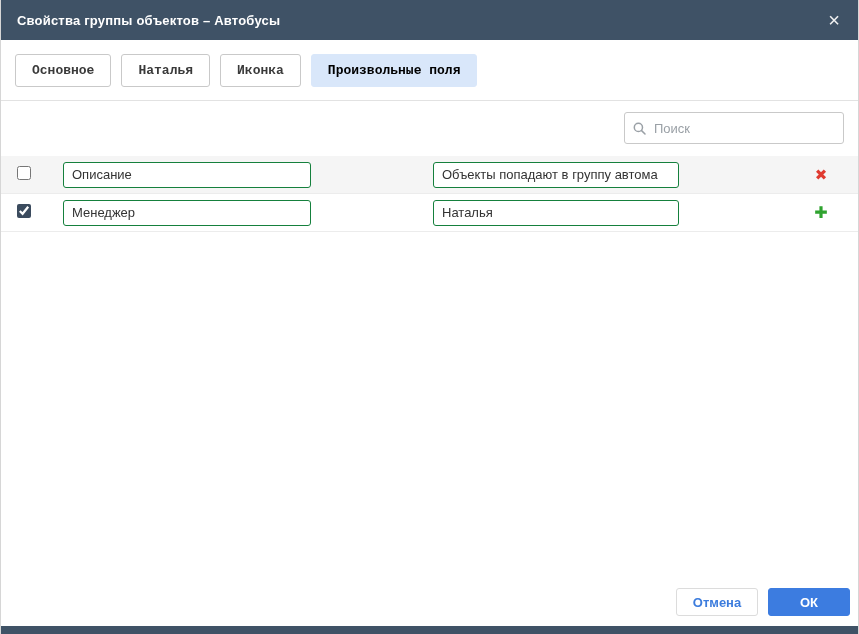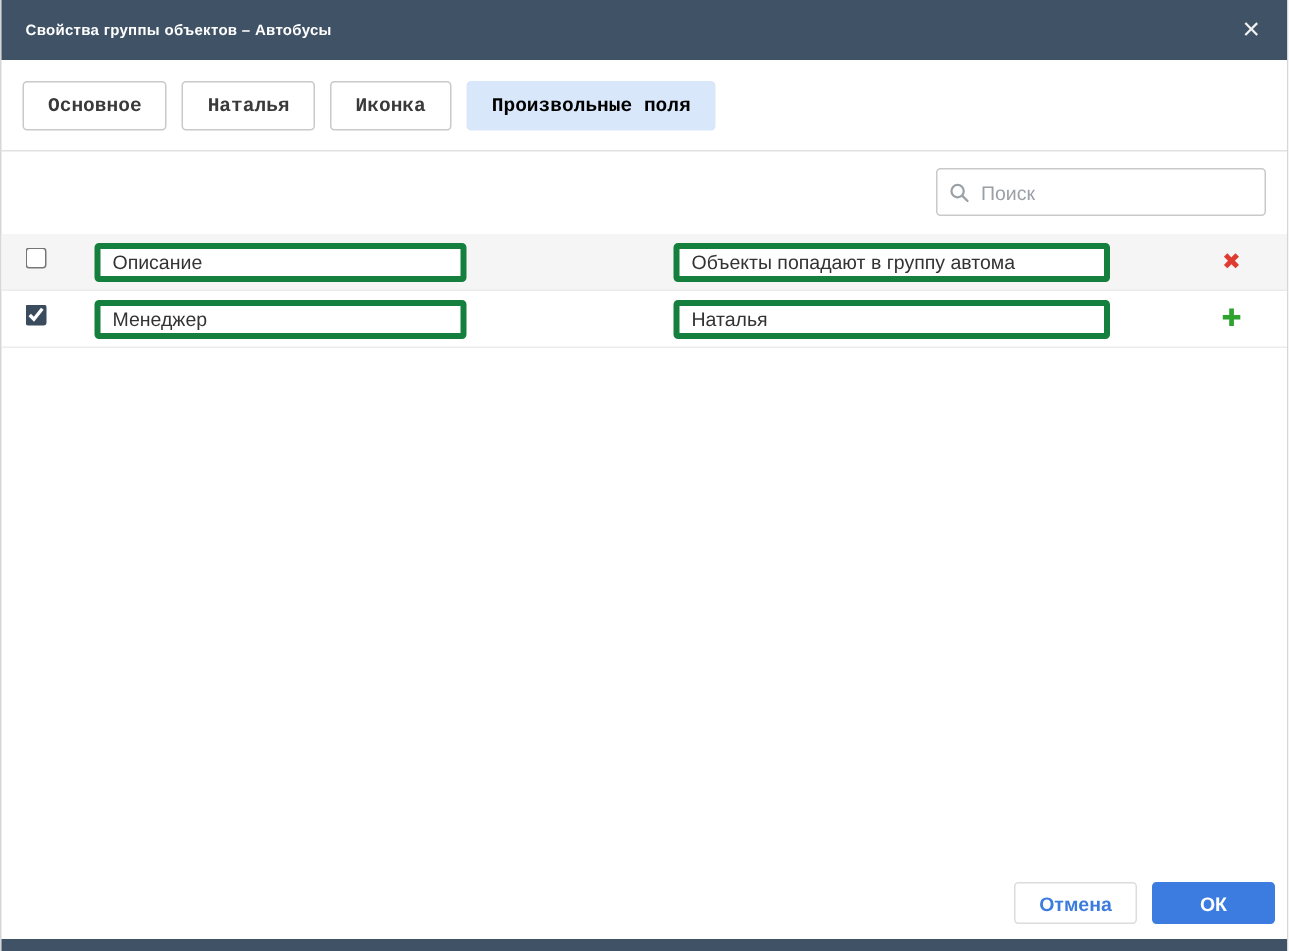--- a/index.html
+++ b/index.html
@@ -18,21 +18,21 @@
     border-right: 1px solid #d6d6d6;
   }
   
   .dialog-header {
     height: 40px; flex: 0 0 40px;
     background: #3f5266;
     color: #ffffff;
     display: flex; align-items: center; justify-content: space-between;
     padding: 0 16px;
   }
-  .dialog-title { font-size: 10px; font-weight: 600; letter-spacing: .2px; }
+  .dialog-title { font-size: 13px; font-weight: 600; letter-spacing: .2px; }
   .close-icon {
     font-size: 20px; line-height: 1; cursor: pointer;
     color: #f2f2f2; padding: 2px 2px;
   }
   
   .tab-bar {
     display: flex; gap: 10px;
     padding: 14px 14px 13px 14px;
     border-bottom: 1px solid #e2e2e2;
   }
@@ -85,27 +85,27 @@
   }
   .trow.shaded { background: #f5f5f5; }
   input[type="checkbox"] {
     width: 14px; height: 14px;
     accent-color: #3b4b5e;
     margin: 0;
     cursor: pointer;
   }
   .txt {
     height: 26px;
-    border: 4px solid #15803d; border-radius: 3px;
+    border: 1px solid #15803d; border-radius: 3px;
     padding: 0 8px;
     font-family: inherit; font-size: 13px; color: #333;
     background: #ffffff; outline: none;
   }
   .name-input { width: 248px; }
-  .value-input { width: 291px; margin-left: 16px; }
+  .value-input { width: 246px; }
   .cell.action { text-align: center; }
   .action-icon {
     font-size: 15px; font-weight: 700; cursor: pointer;
     display: inline-block; line-height: 1;
   }
   .action-icon.delete { color: #e03b30; }
   .action-icon.add { color: #2fa32f; font-size: 16px; }
   
   .spacer { flex: 1 1 auto; }
   .dialog-footer {

